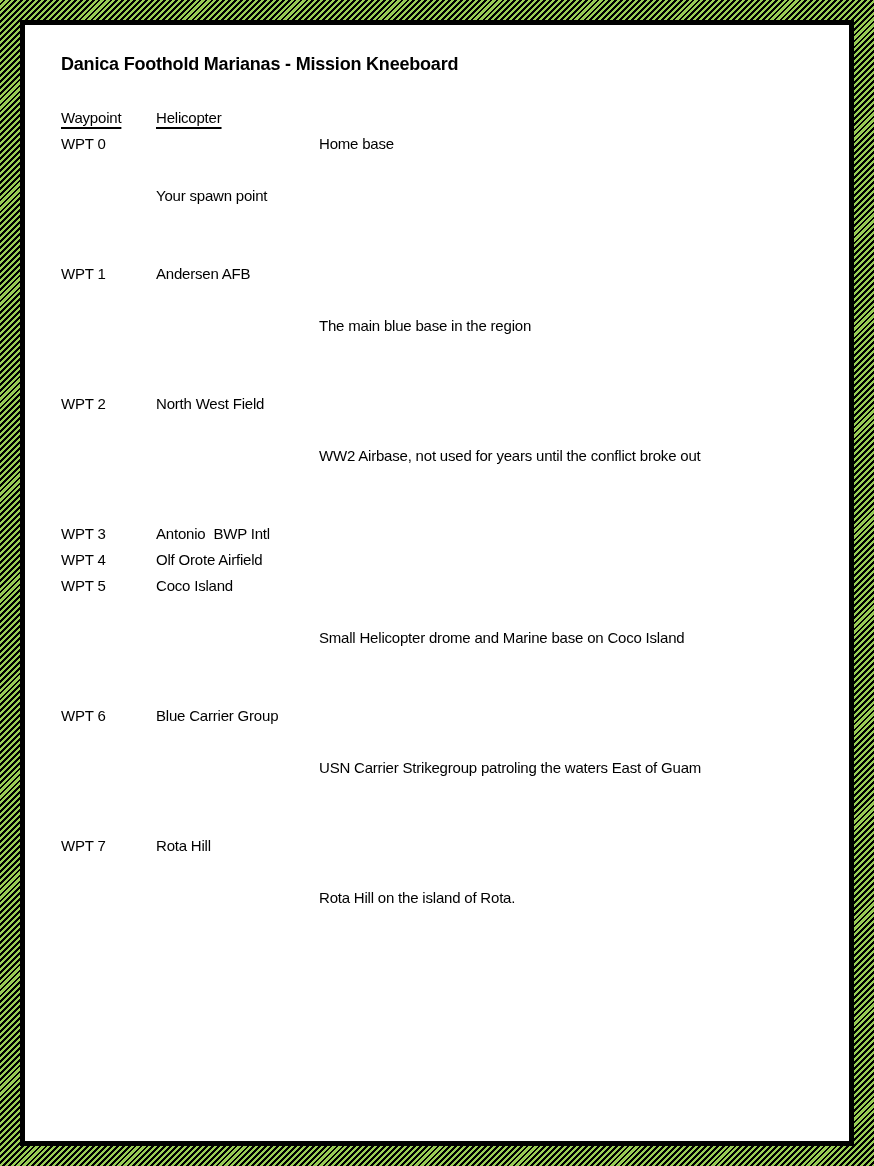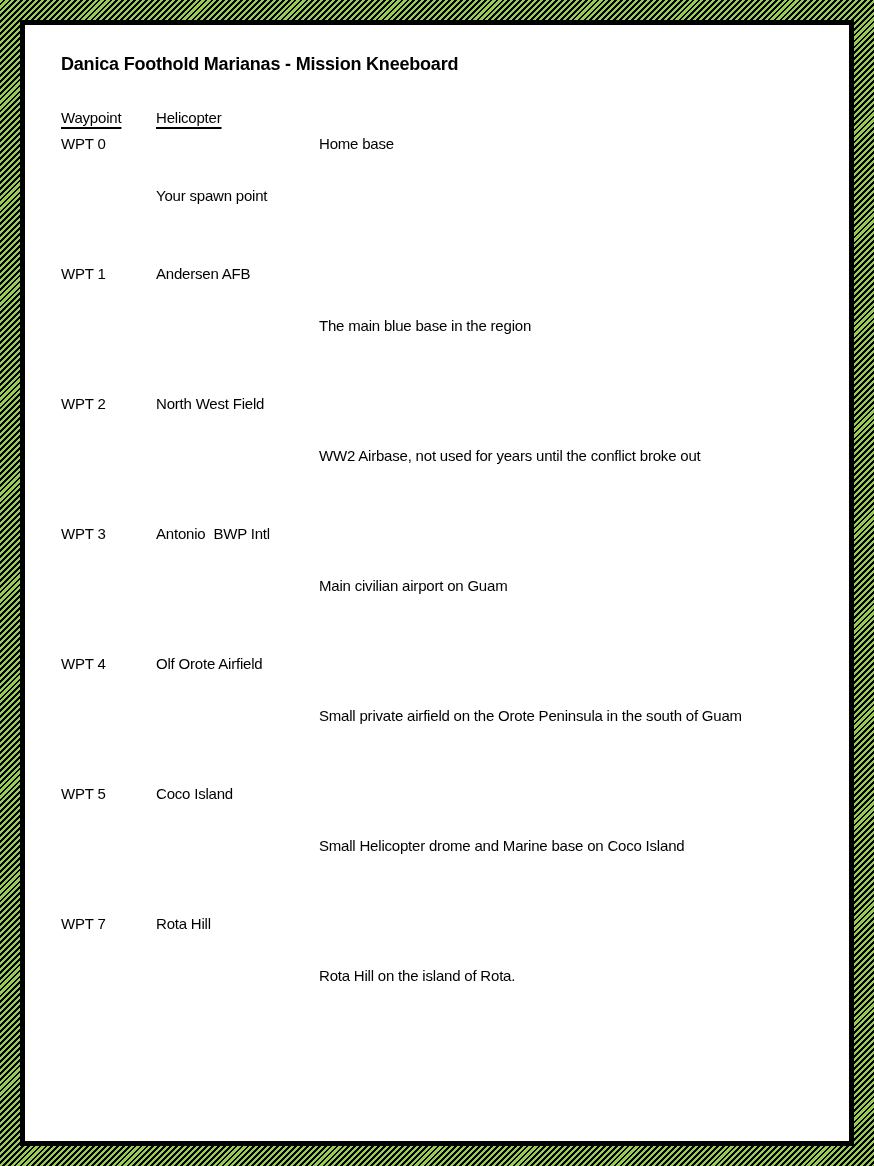--- a/index.html
+++ b/index.html
@@ -102,41 +102,42 @@
           <div class="cell">WPT 2</div>
           <div class="cell">North West Field</div>
           <div class="cell desc-cell">
             <div class="desc-line">WW2 Airbase, not used for years until the conflict broke out</div>
           </div>
         </div>
 
         <div class="row">
           <div class="cell">WPT 3</div>
           <div class="cell">Antonio  BWP Intl</div>
-          <div class="cell desc-cell">
-            <div class="desc-line">Main civilian airport on Guam</div>
-          </div>
         </div>
 
         <div class="row">
           <div class="cell">WPT 4</div>
           <div class="cell">Olf Orote Airfield</div>
-          <div class="cell desc-cell">
-            <div class="desc-line">Small private airfield on the Orote Peninsula in the south of Guam</div>
-          </div>
         </div>
 
         <div class="row">
           <div class="cell">WPT 5</div>
           <div class="cell">Coco Island</div>
           <div class="cell desc-cell">
             <div class="desc-line">Small Helicopter drome and Marine base on Coco Island</div>
           </div>
         </div>
 
+        <div class="row">
+          <div class="cell">WPT 6</div>
+          <div class="cell">Blue Carrier Group</div>
+          <div class="cell desc-cell">
+            <div class="desc-line">USN Carrier Strikegroup patroling the waters East of Guam</div>
+          </div>
+        </div>
 
         <div class="row">
           <div class="cell">WPT 7</div>
           <div class="cell">Rota Hill</div>
           <div class="cell desc-cell">
             <div class="desc-line">Rota Hill on the island of Rota.</div>
             
           </div>
         </div>
 

